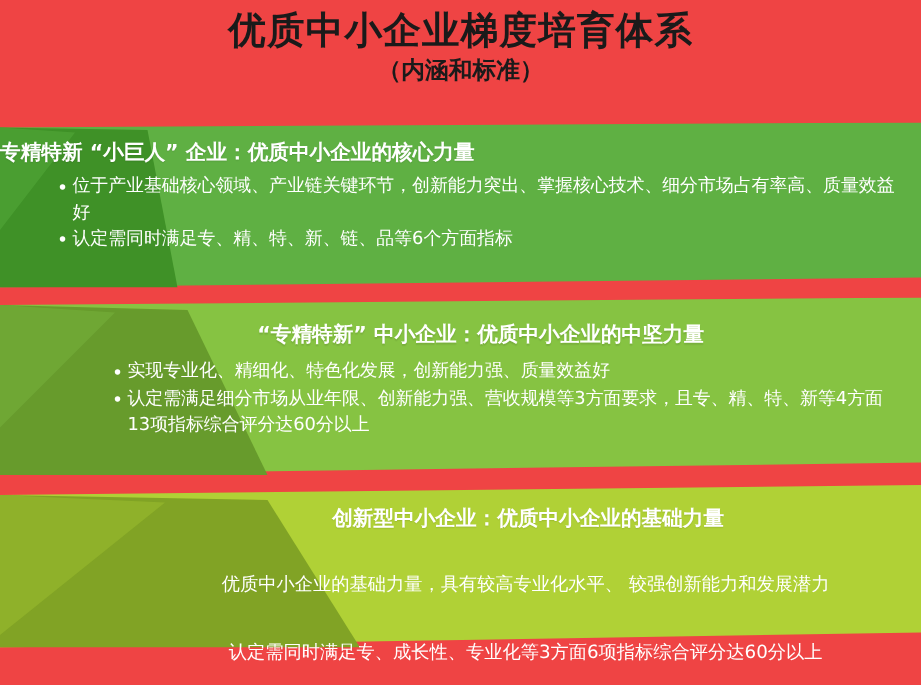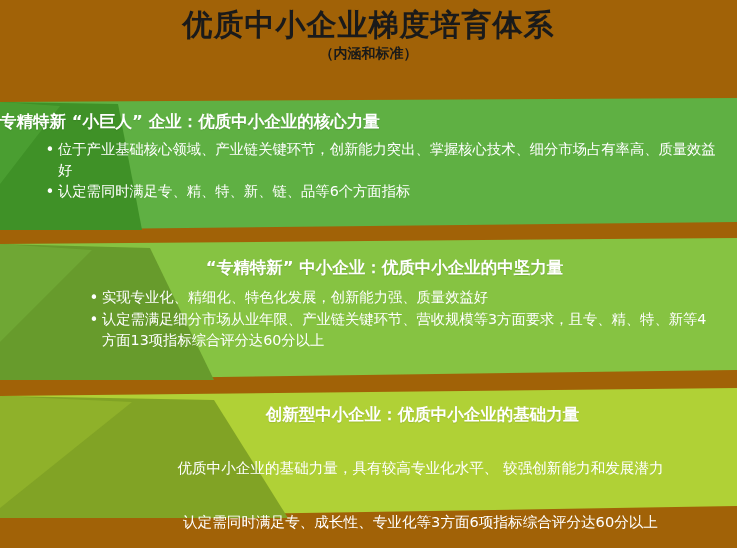--- a/index.html
+++ b/index.html
@@ -12,41 +12,41 @@
     height: 548px;
     font-family: "DejaVu Sans", "Liberation Sans", sans-serif;
     overflow: hidden;
     position: relative;
   }
 
   #slide {
     position: relative;
     width: 737px;
     height: 548px;
-    background: #a16207;
+    background: #ef4444;
     overflow: hidden;
   }
 
   
   .title-block {
     position: absolute;
     top: 8px;
     left: 0;
     width: 737px;
     text-align: center;
   }
   .title-main {
     font-size: 30px;
     font-weight: bold;
     color: #1a1a1a;
     letter-spacing: 1px;
     line-height: 1.12;
   }
   .title-sub {
-    font-size: 14px;
+    font-size: 19px;
     font-weight: bold;
     color: #1a1a1a;
     margin-top: 4px;
     line-height: 1.1;
   }
 
   
   .band {
     position: absolute;
     left: 0;
@@ -161,21 +161,21 @@
     </svg>
     <div class="band-content">
       <div class="heading">“专精特新” 中小企业：优质中小企业的中坚力量</div>
       <ul class="bullets">
         <li class="bullet-row">
           <span class="bullet-dot">•</span>
           <span class="bullet-text">实现专业化、精细化、特色化发展，创新能力强、质量效益好</span>
         </li>
         <li class="bullet-row">
           <span class="bullet-dot">•</span>
-          <span class="bullet-text">认定需满足细分市场从业年限、产业链关键环节、营收规模等3方面要求，且专、精、特、新等4方面13项指标综合评分达60分以上</span>
+          <span class="bullet-text">认定需满足细分市场从业年限、创新能力强、营收规模等3方面要求，且专、精、特、新等4方面13项指标综合评分达60分以上</span>
         </li>
       </ul>
     </div>
   </div>
 
   <div class="band" id="band3">
     <svg class="band-shape" viewBox="0 0 737 130" preserveAspectRatio="none">
       <polygon points="0,8 737,0 737,118 0,130" fill="#b0d136"></polygon>
       <polygon points="0,8 214,12 288,130 0,130" fill="#81a325"></polygon>
       <polygon points="0,8 132,14 0,120" fill="#96b92c" opacity="0.65"></polygon>

